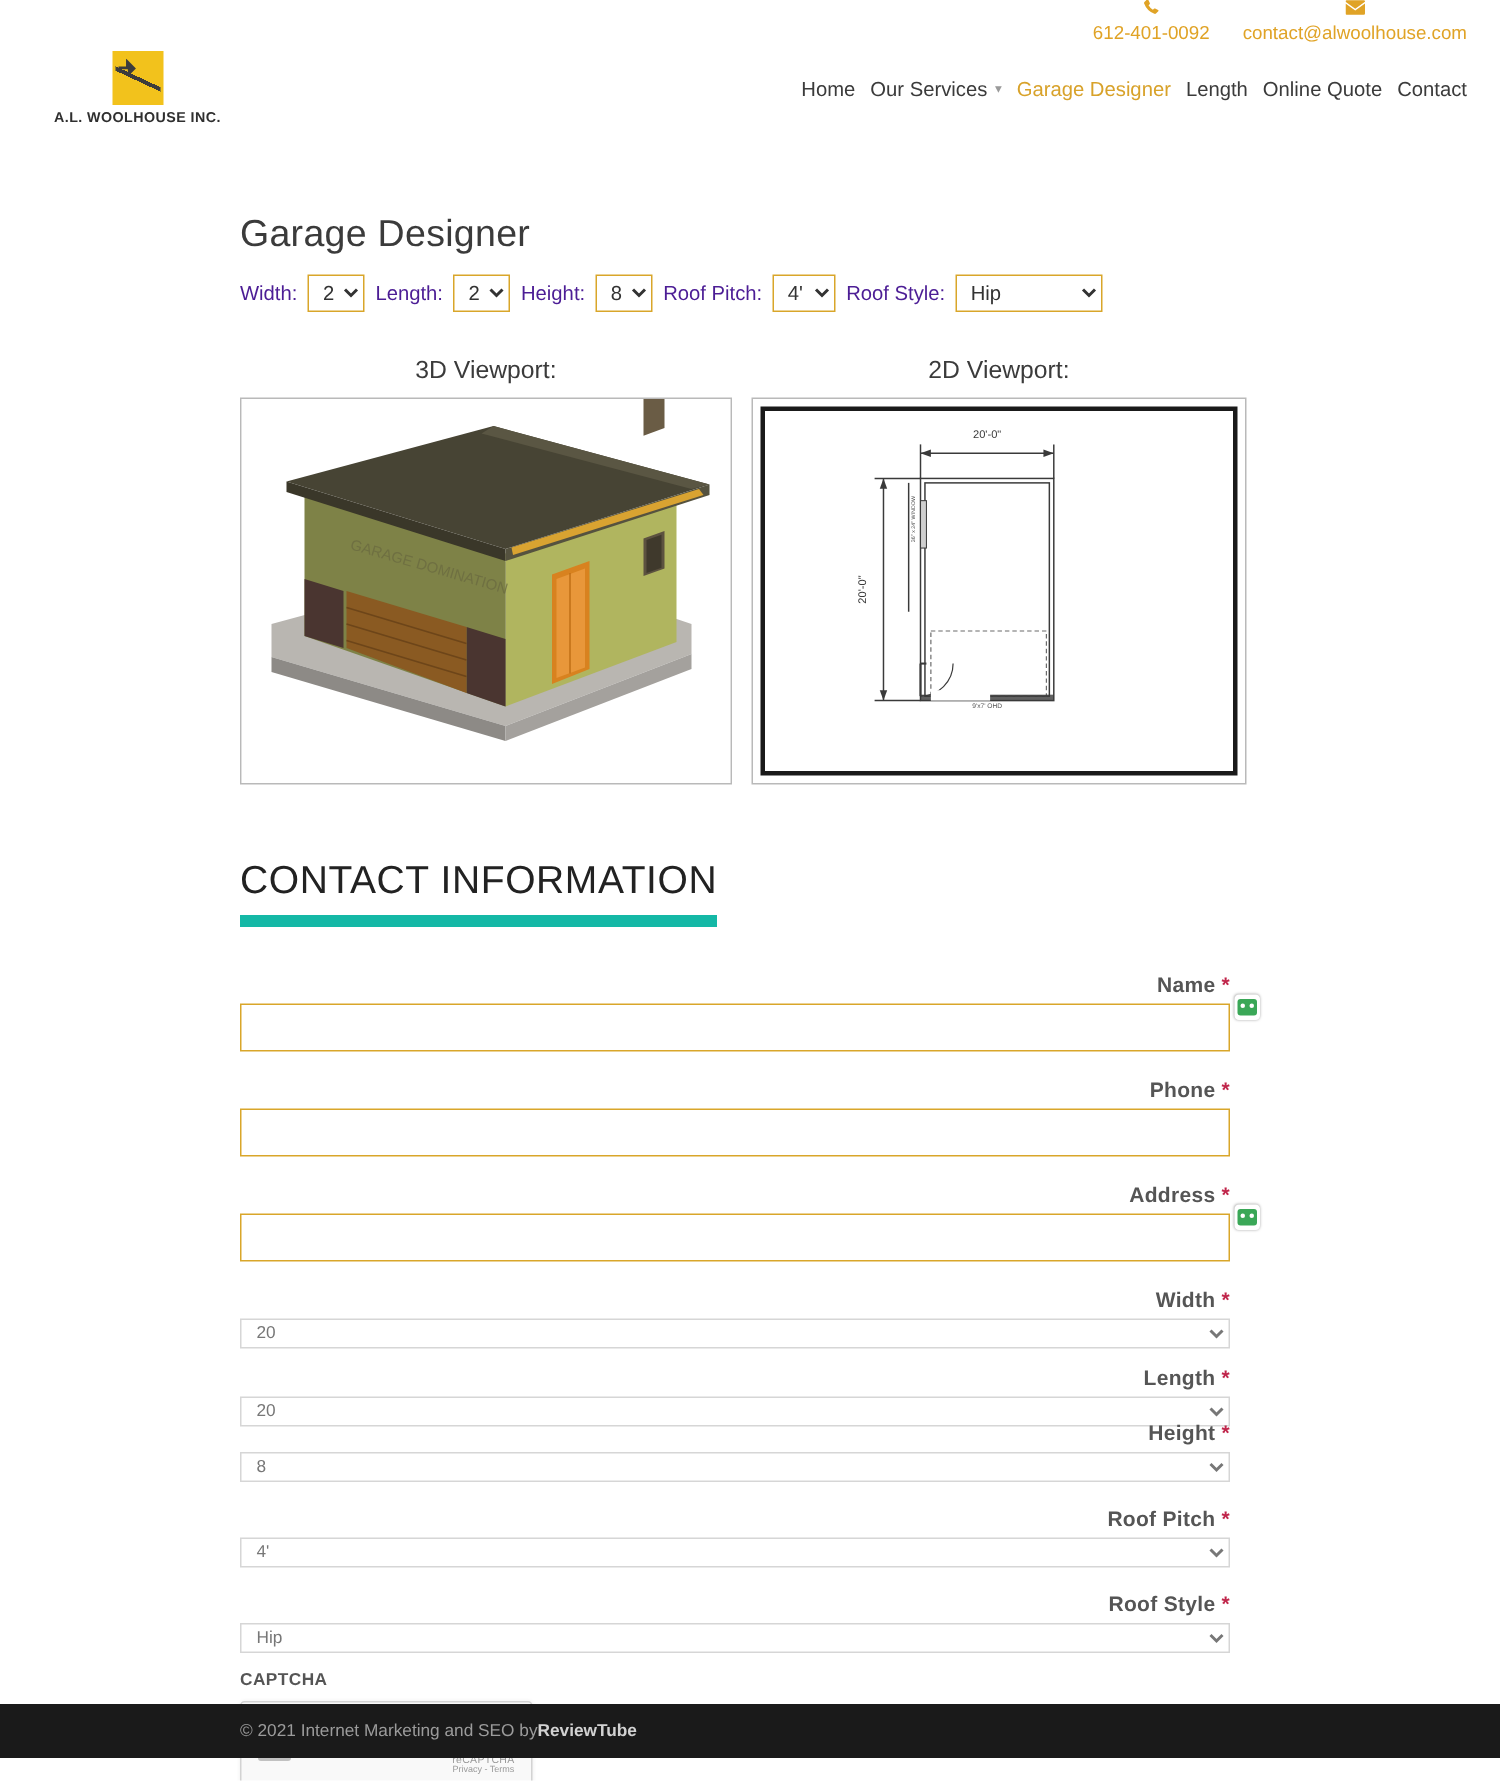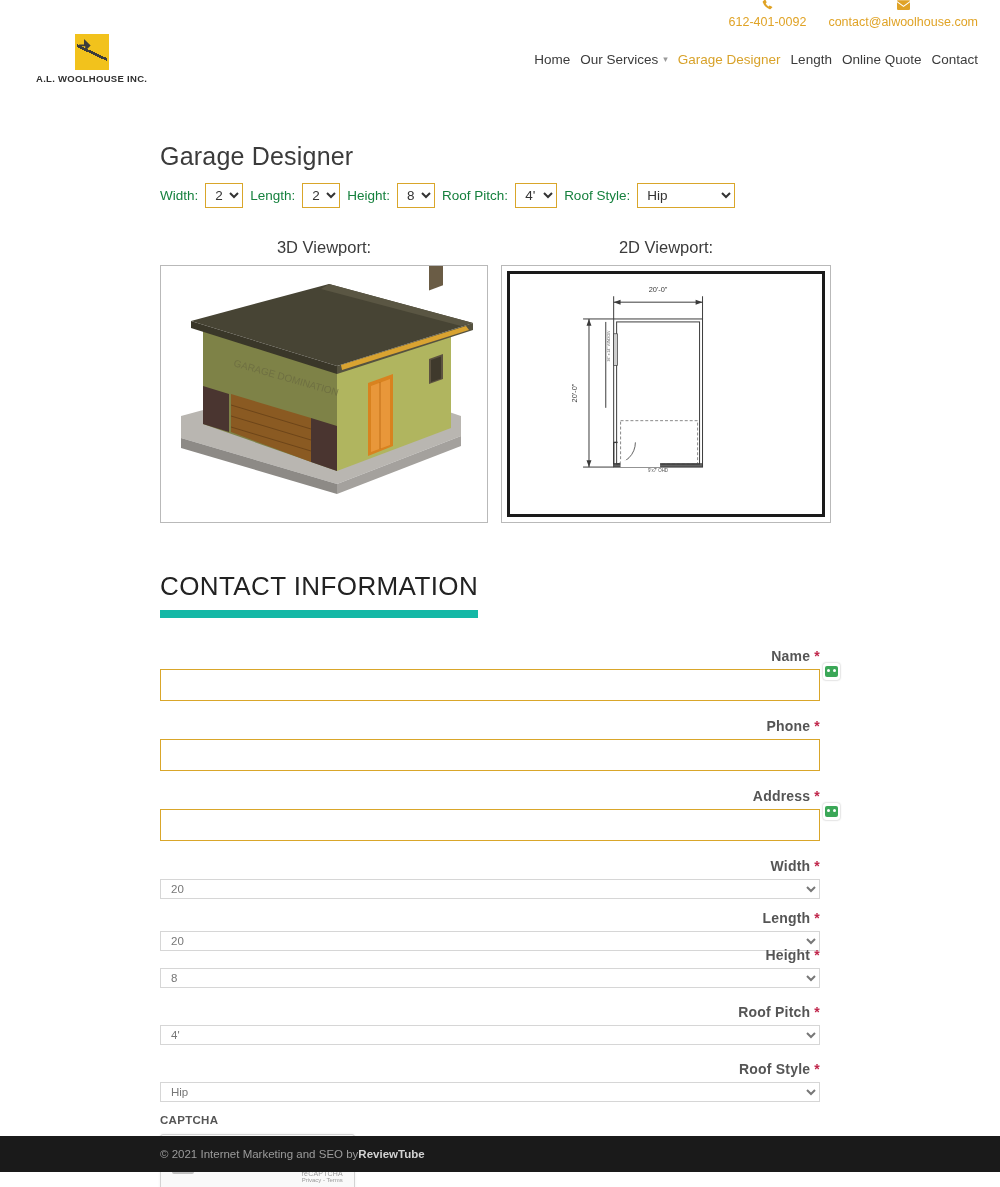--- a/index.html
+++ b/index.html
@@ -56,21 +56,21 @@
 
   
   .wrap { width:680px; margin:0 auto 0 160px; }
 
   h1.page-title {
     font-size:25px; font-weight:400; color:#3b3b3b;
     margin:52px 0 12px 0; letter-spacing:.2px;
   }
 
   .controls { display:flex; align-items:center; gap:7px; font-size:13.5px; color:#555; margin-bottom:30px; }
-  .controls label { color:#15803d; }
+  .controls label { color:#4c1d95; }
   select.gold {
     border:1px solid #d9a62a;
     background:#fff;
     font-size:13.5px;
     color:#333;
     padding:2px 3px 2px 5px;
     height:25px;
     font-family:"Liberation Sans", sans-serif;
     border-radius:0;
   }

